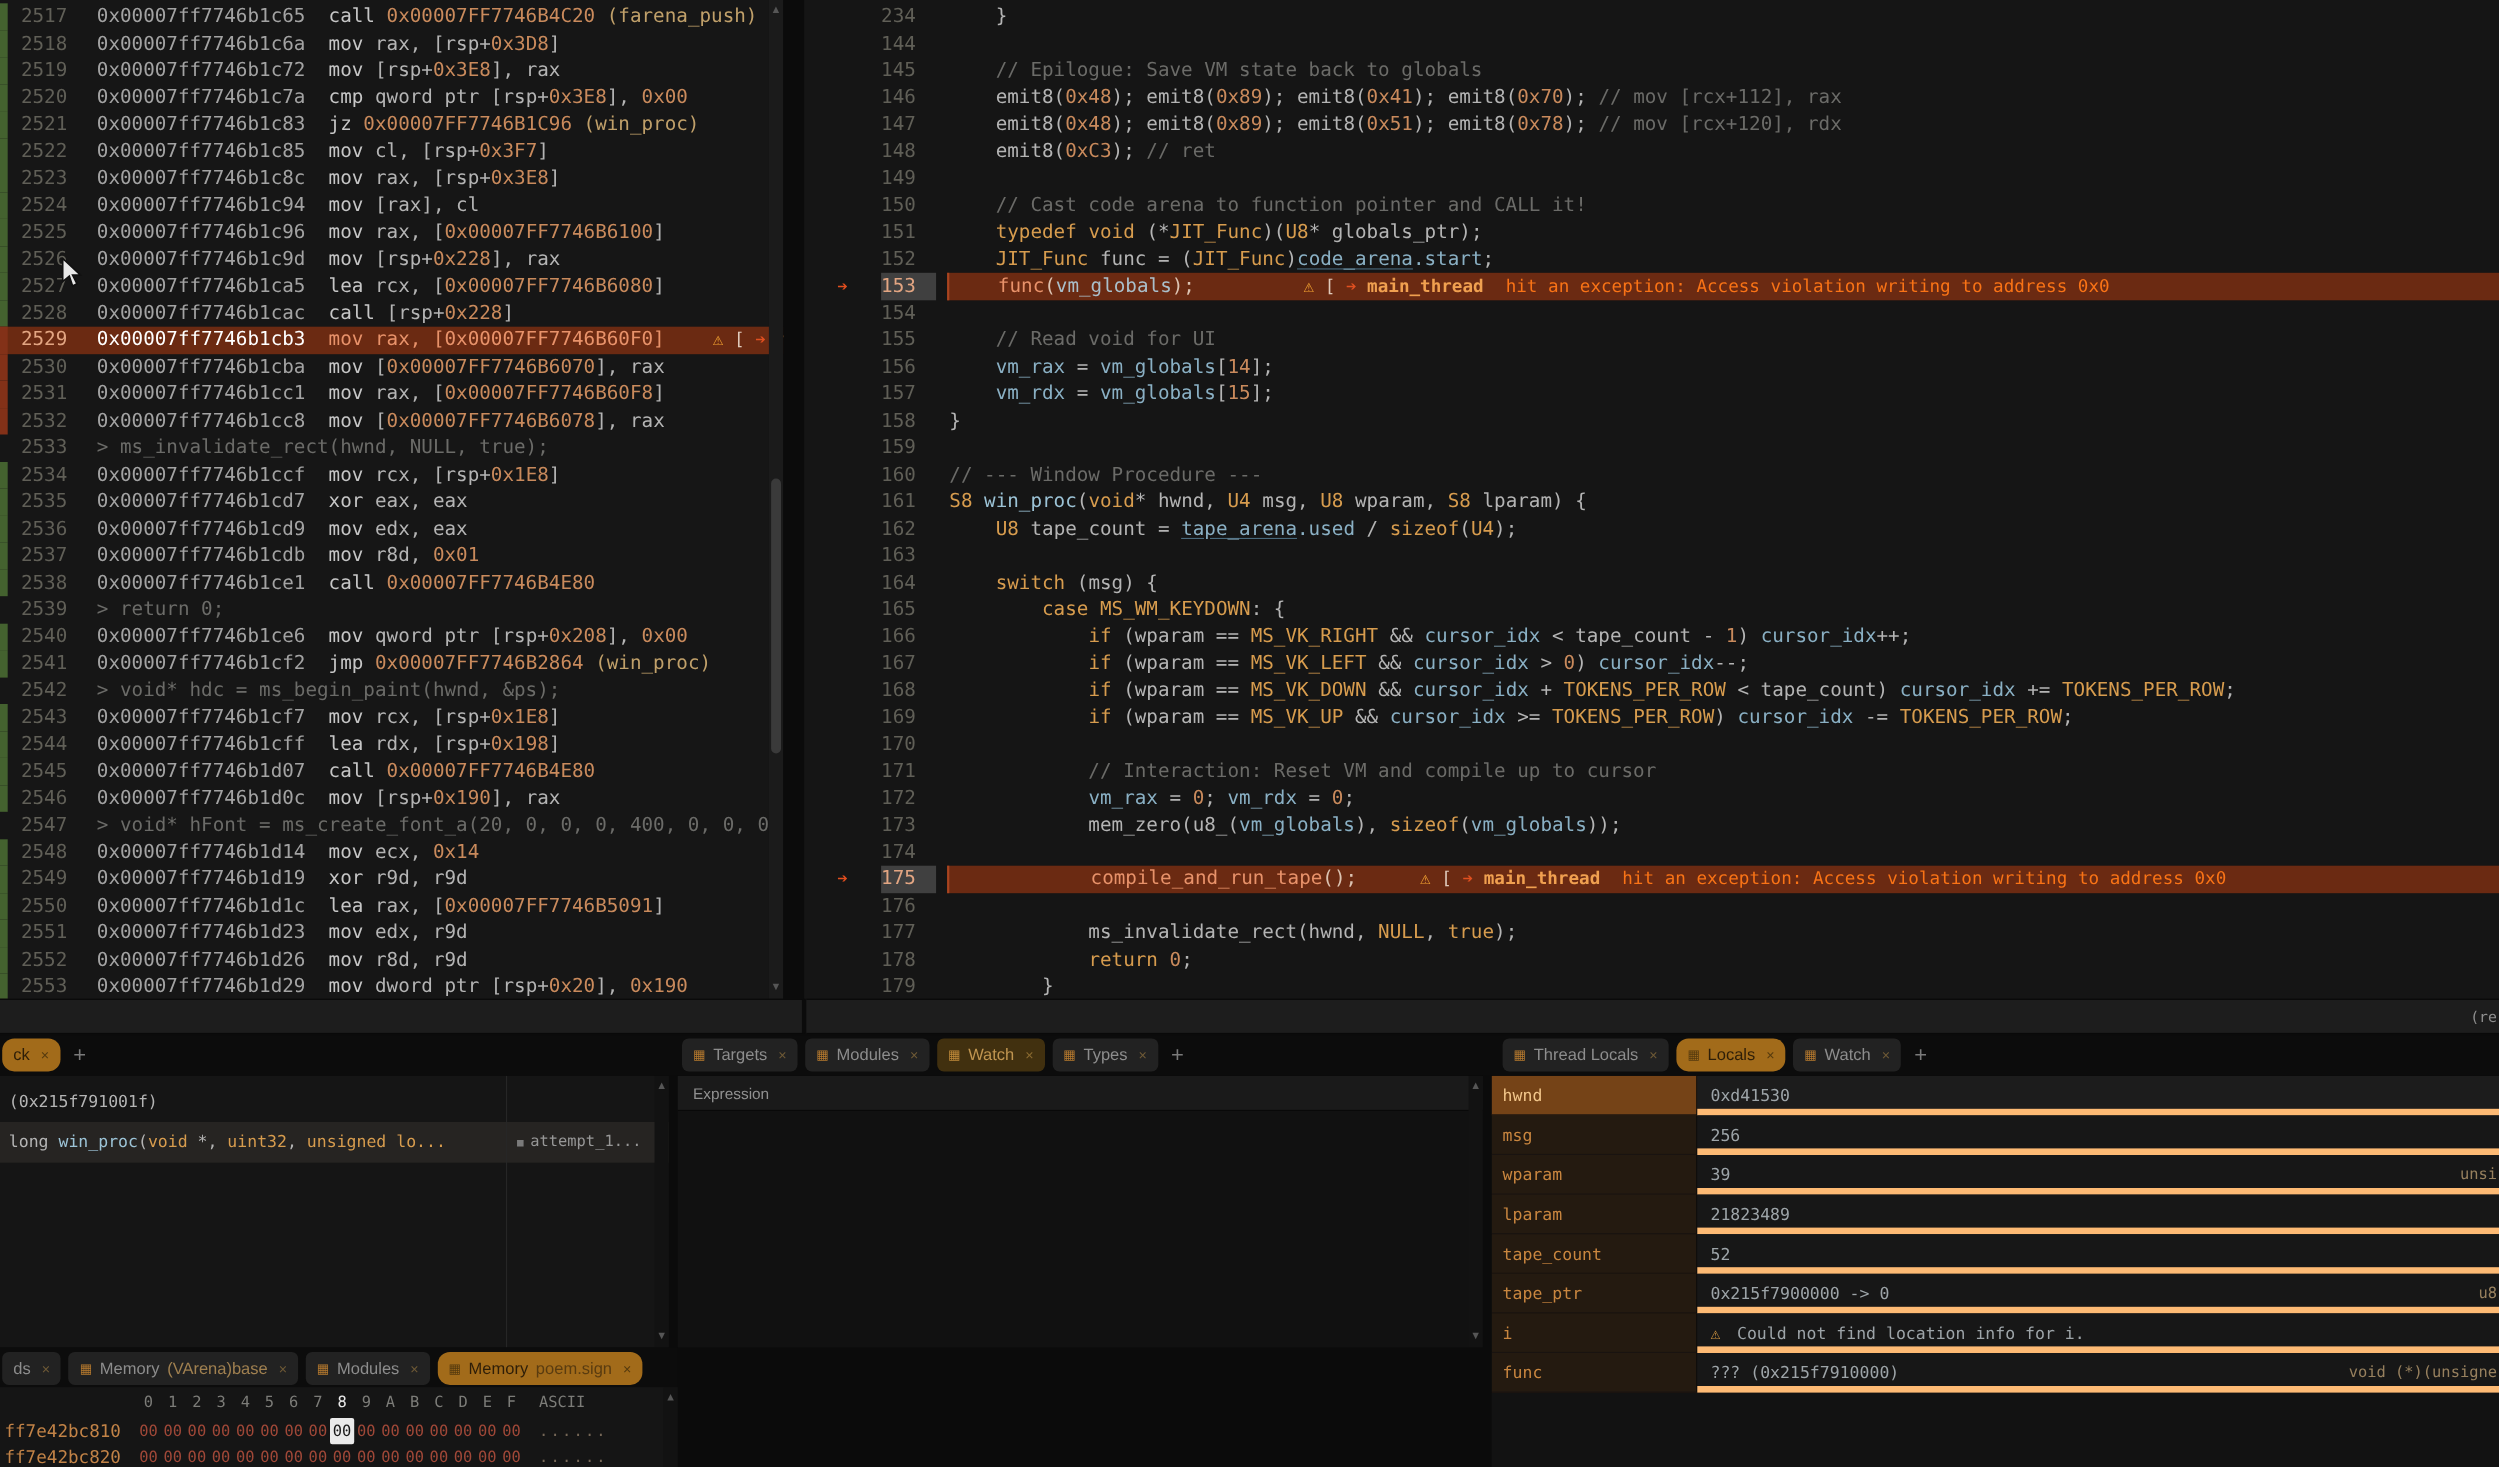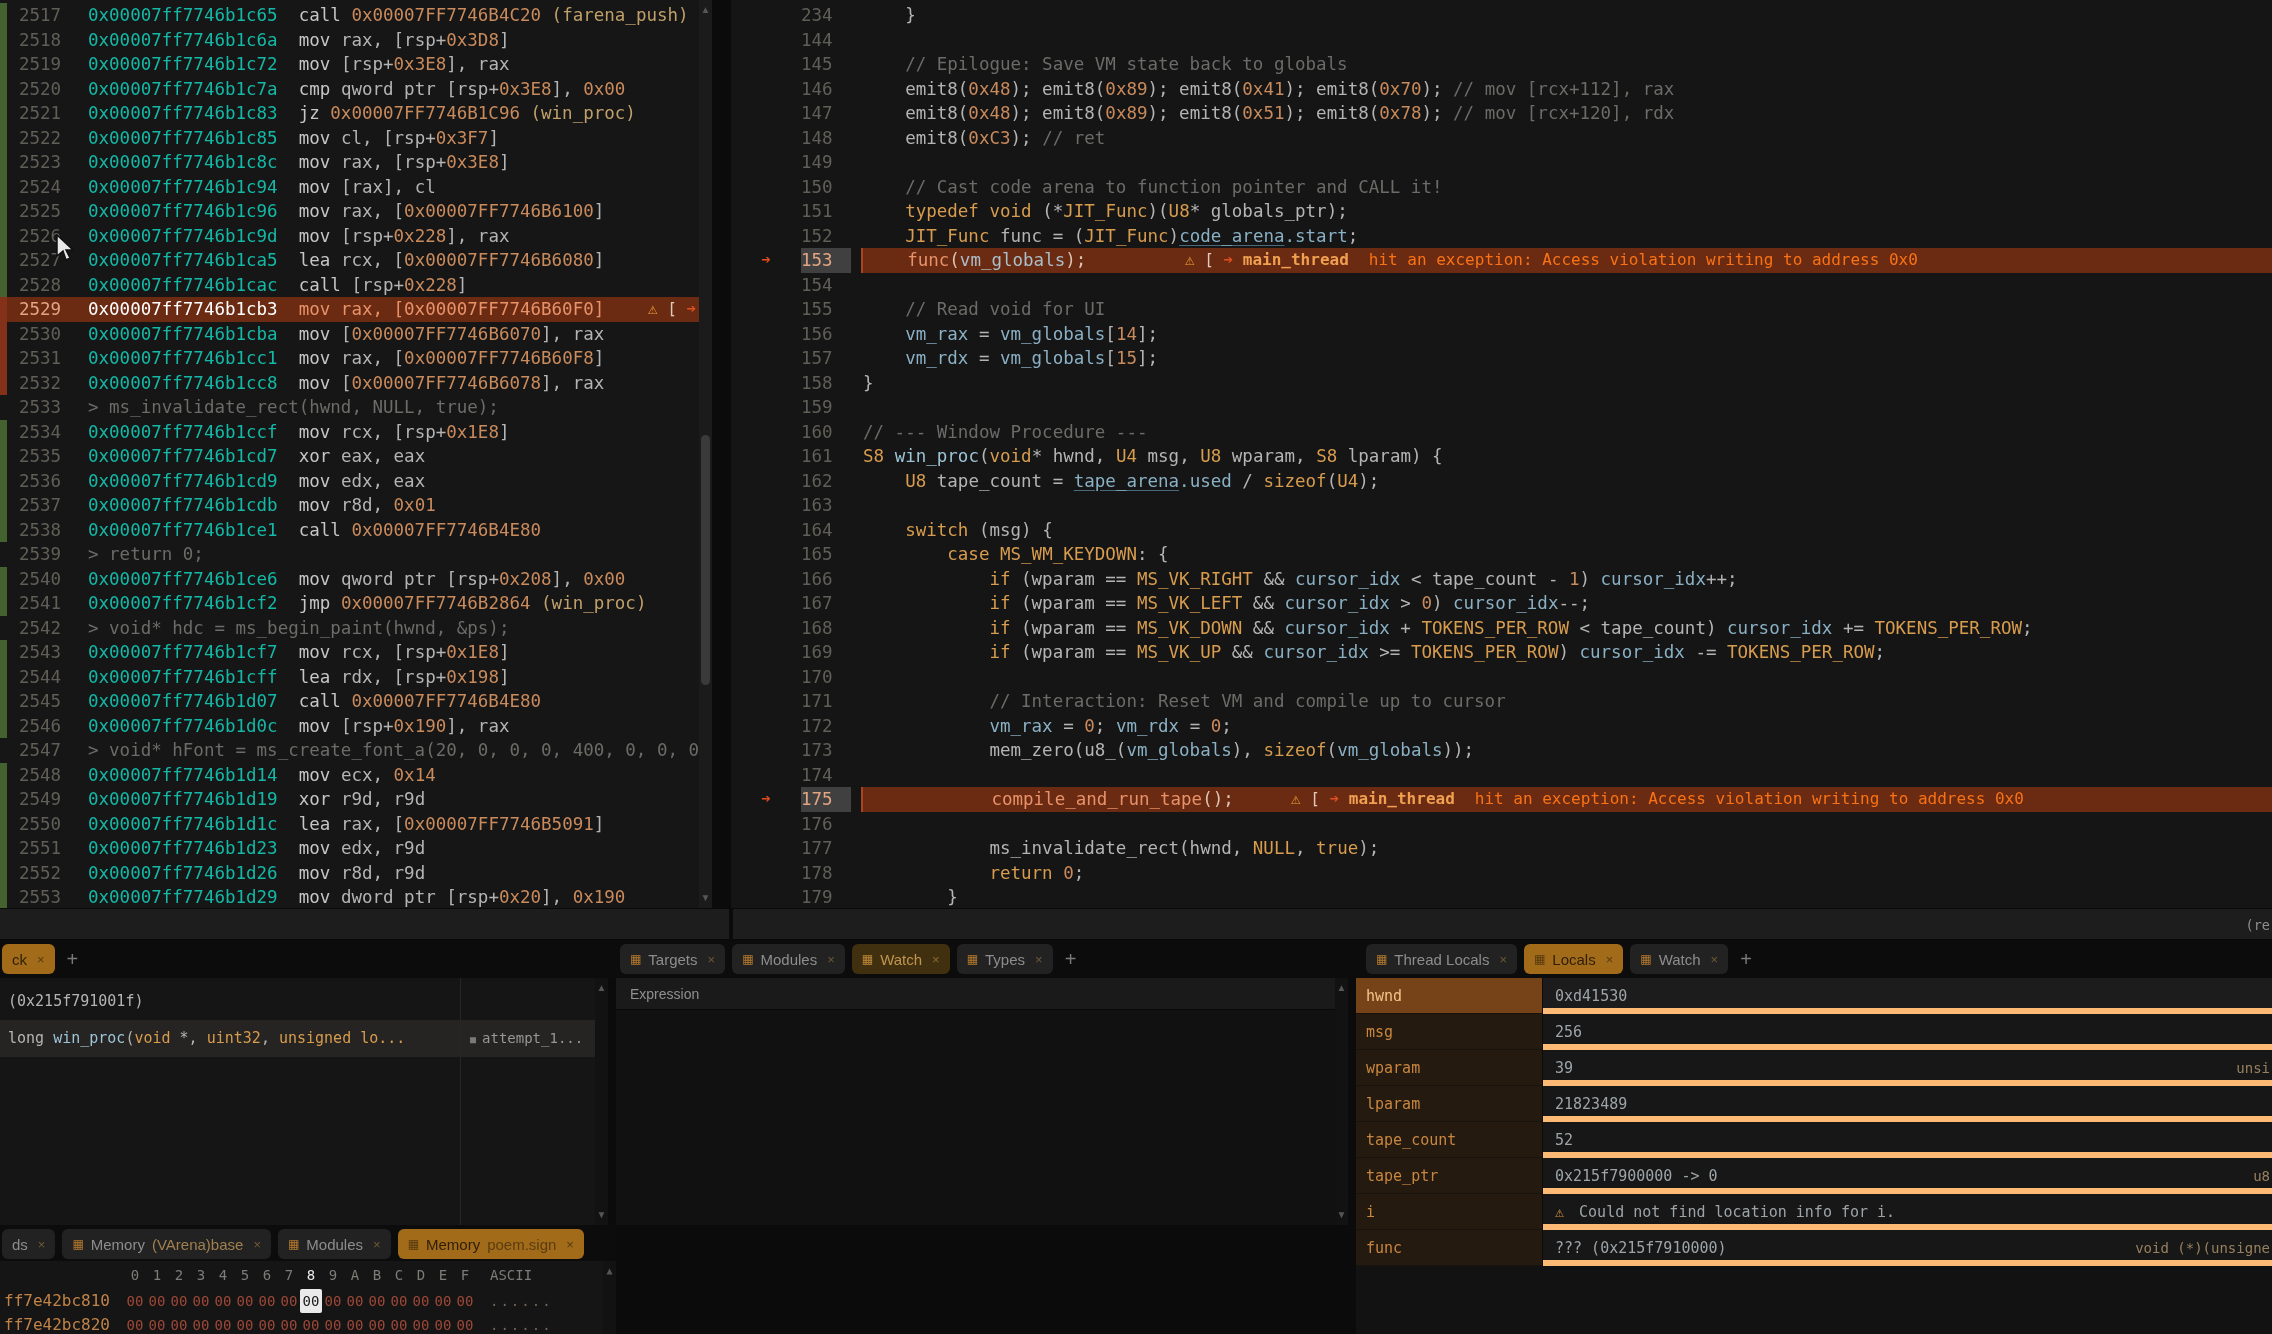--- a/index.html
+++ b/index.html
@@ -19,21 +19,21 @@
   #disasm .lnum { flex:0 0 68px; padding-left:12px; color:#605f57; }
   #disasm .code { margin-left:13px; }
   #source .gutter { flex:0 0 70px; text-align:center; color:#e24e1e; font-size:16px; }
   #source .lnum { flex:0 0 50px; color:#605f57; }
   #source .code { margin-left:12px; }
   #disasm .crow.exc { background:#6b2a12; }
   #source .crow.exc .lnum { background:#404040; color:#e2a582; }
   #source .crow.exc .code { background:#6b2a12; flex:1; border-left:2px solid #a84420; margin-left:10px; padding-left:2px; }
   .exc .sg-d { color:#dcc3b2; } .exc .sg-g { color:#aabfca; } #disasm .exc .lnum { color:#e2a582; }
 
-  .sg-a { color:#14b8a6; } .sg-m { color:#c6c6c6; } .sg-d { color:#b4b4b4; }
+  .sg-a { color:#a3a3a3; } .sg-m { color:#c6c6c6; } .sg-d { color:#b4b4b4; }
   .sg-n { color:#c98a5c; } .sg-s { color:#c0a06a; } .sg-k { color:#d79c4e; }
   .sg-c { color:#6b6b68; } .sg-g { color:#8ab0c4; } .sg-fn { color:#9cc3d6; }
   .sg-u { color:#8ab0c4; text-decoration:underline; text-decoration-color:#49697c; text-underline-offset:3px; }
   .sg-e { color:#e8926a; } .sg-w { color:#ffffff; }
 
   .exc-cluster { position:absolute; top:0; white-space:nowrap; font-size:16px; }
   .xw { color:#f0a030; } .xb { color:#e0cabb; } .xa { color:#e05020; }
   .xt { color:#f0a050; font-weight:bold; } .xm { color:#f97316; margin-left:20px; }
 
   
@@ -53,21 +53,21 @@
   
   .tabbar { position:absolute; left:0; right:0; background:#0c0c0c; }
   #main-tabbar { top:941px; height:37px; }
   #mem-tabbar  { top:1225px; height:36px; width:616px; }
   .tabgroup { position:absolute; display:flex; align-items:center; gap:7px; }
   .tab { height:30px; border-radius:6px; background:#222222; display:flex; align-items:center;
          padding:0 10px; font-size:15px; color:#8d8d8d; gap:7px; }
   .tab .ticon  { color:#b5792e; font-size:12px; }
   .tab .tclose { color:#6f5a36; font-size:13px; margin-left:3px; }
   .tab .tlabel2 { color:#a08050; }
-  .tab.active { background:#a26b1a; color:#2e1e08; }
+  .tab.active { background:#a26b1a; color:#2e1e08;border-radius:11px; }
   .tab.active .ticon, .tab.active .tclose { color:#553a0e; }
   .tab.active .tlabel2 { color:#5a3c10; }
   .tab.dim { background:#41300f; color:#c09550; }
   .tab.dim .ticon { color:#c08a3a; } .tab.dim .tclose { color:#8a6a30; }
   .plus { color:#7a7a7a; font-size:20px; margin-left:5px; }
 
   
   #callstack { left:0; top:978px; width:608px; height:247px; background:#151515; }
   .cs-rows { padding-top:5px; }
   .cs-row { position:relative; height:37px; line-height:37px; padding-left:8px; white-space:pre;

